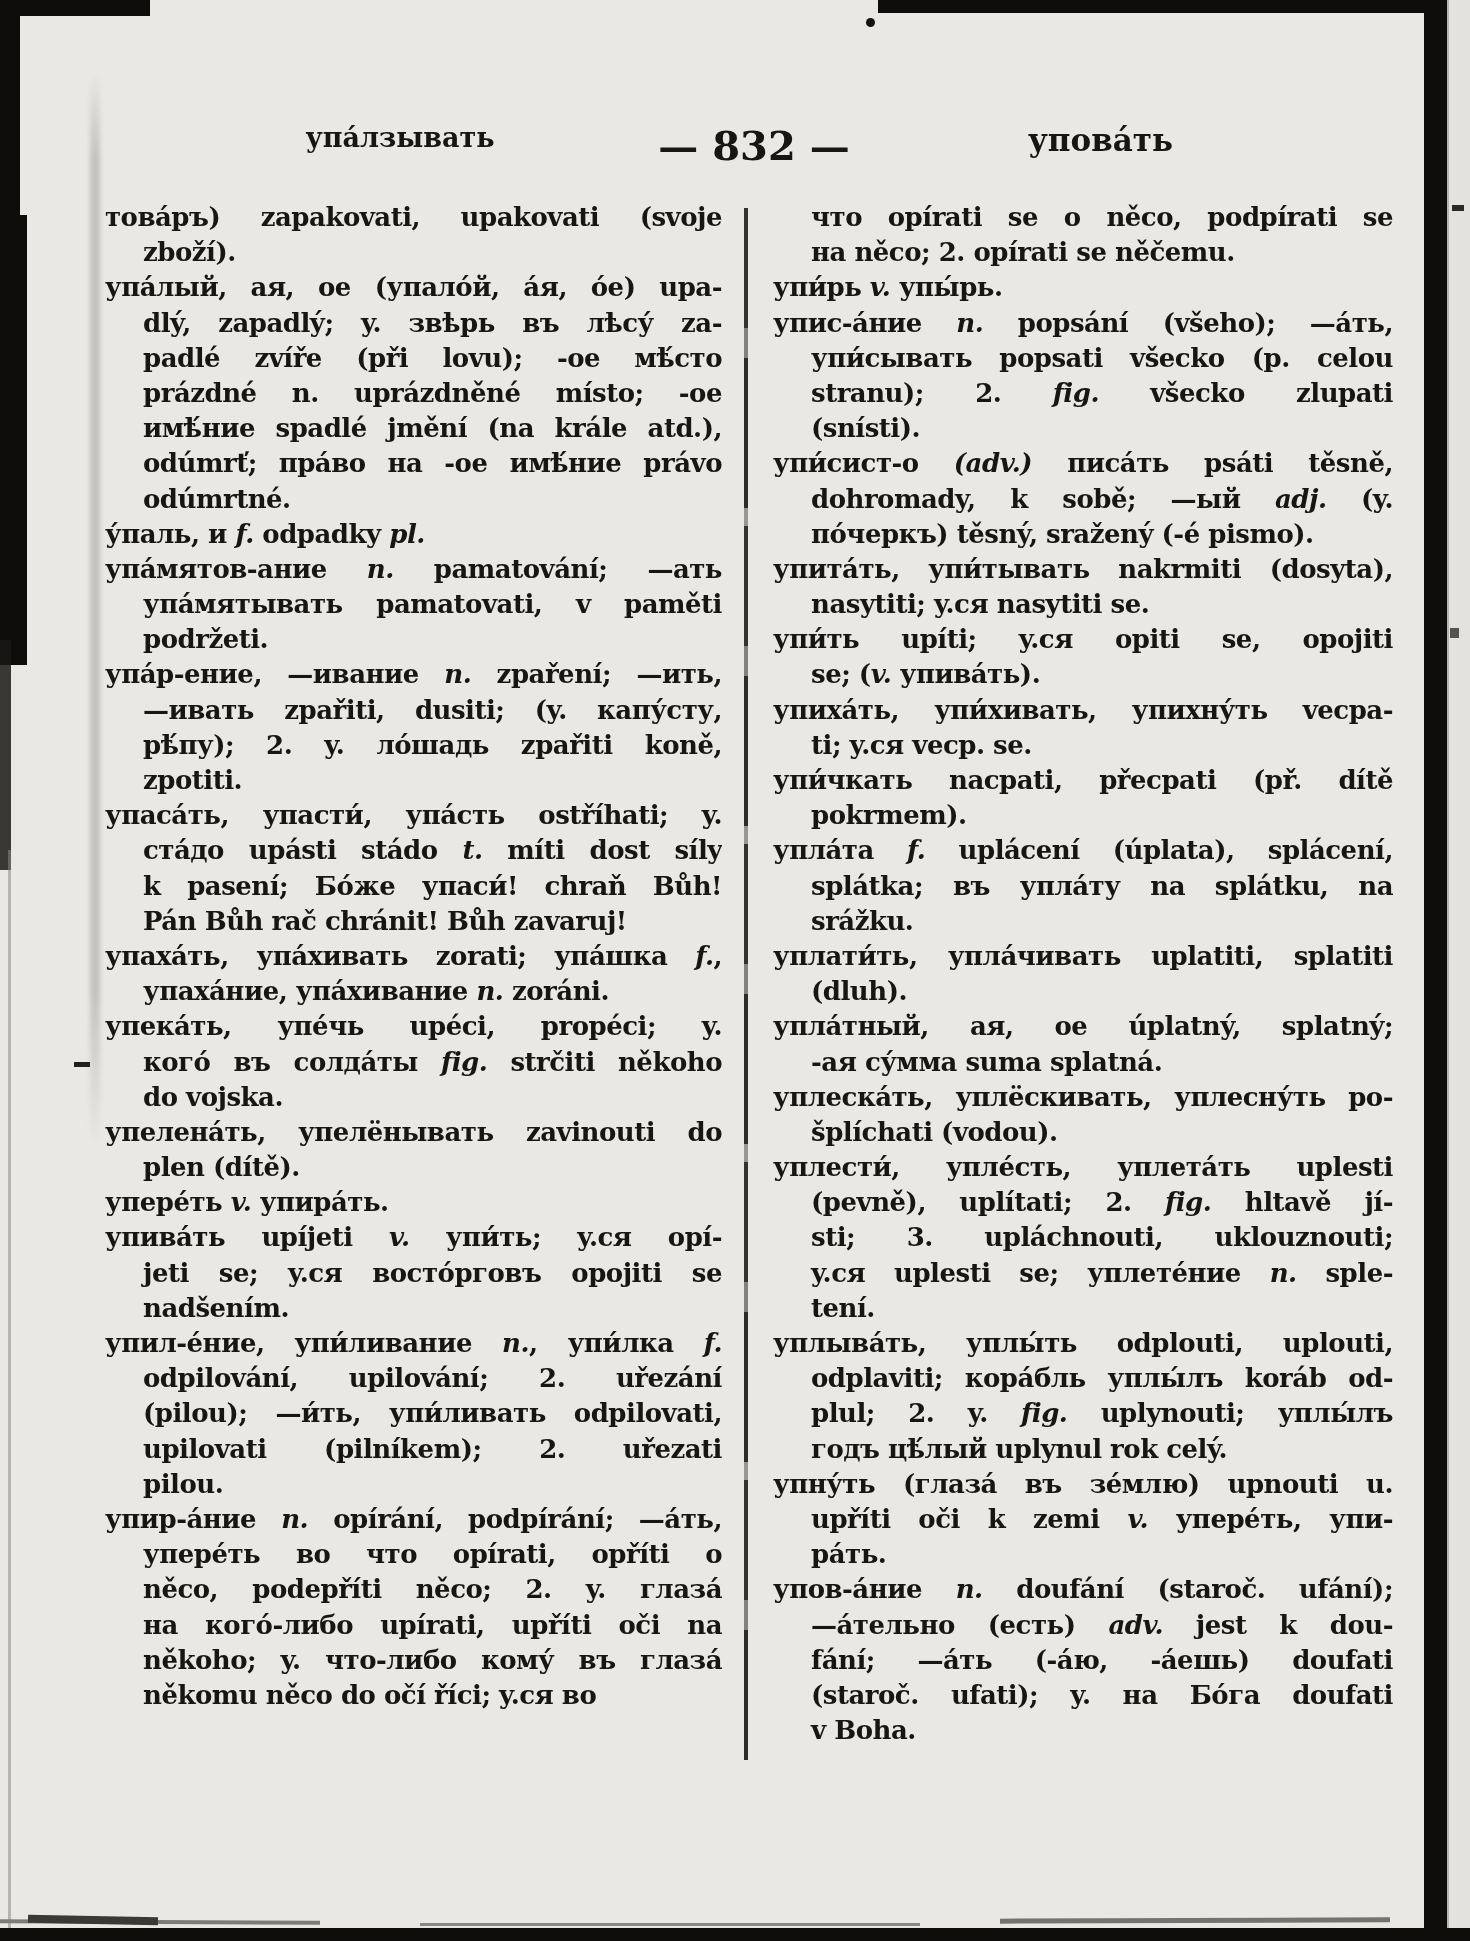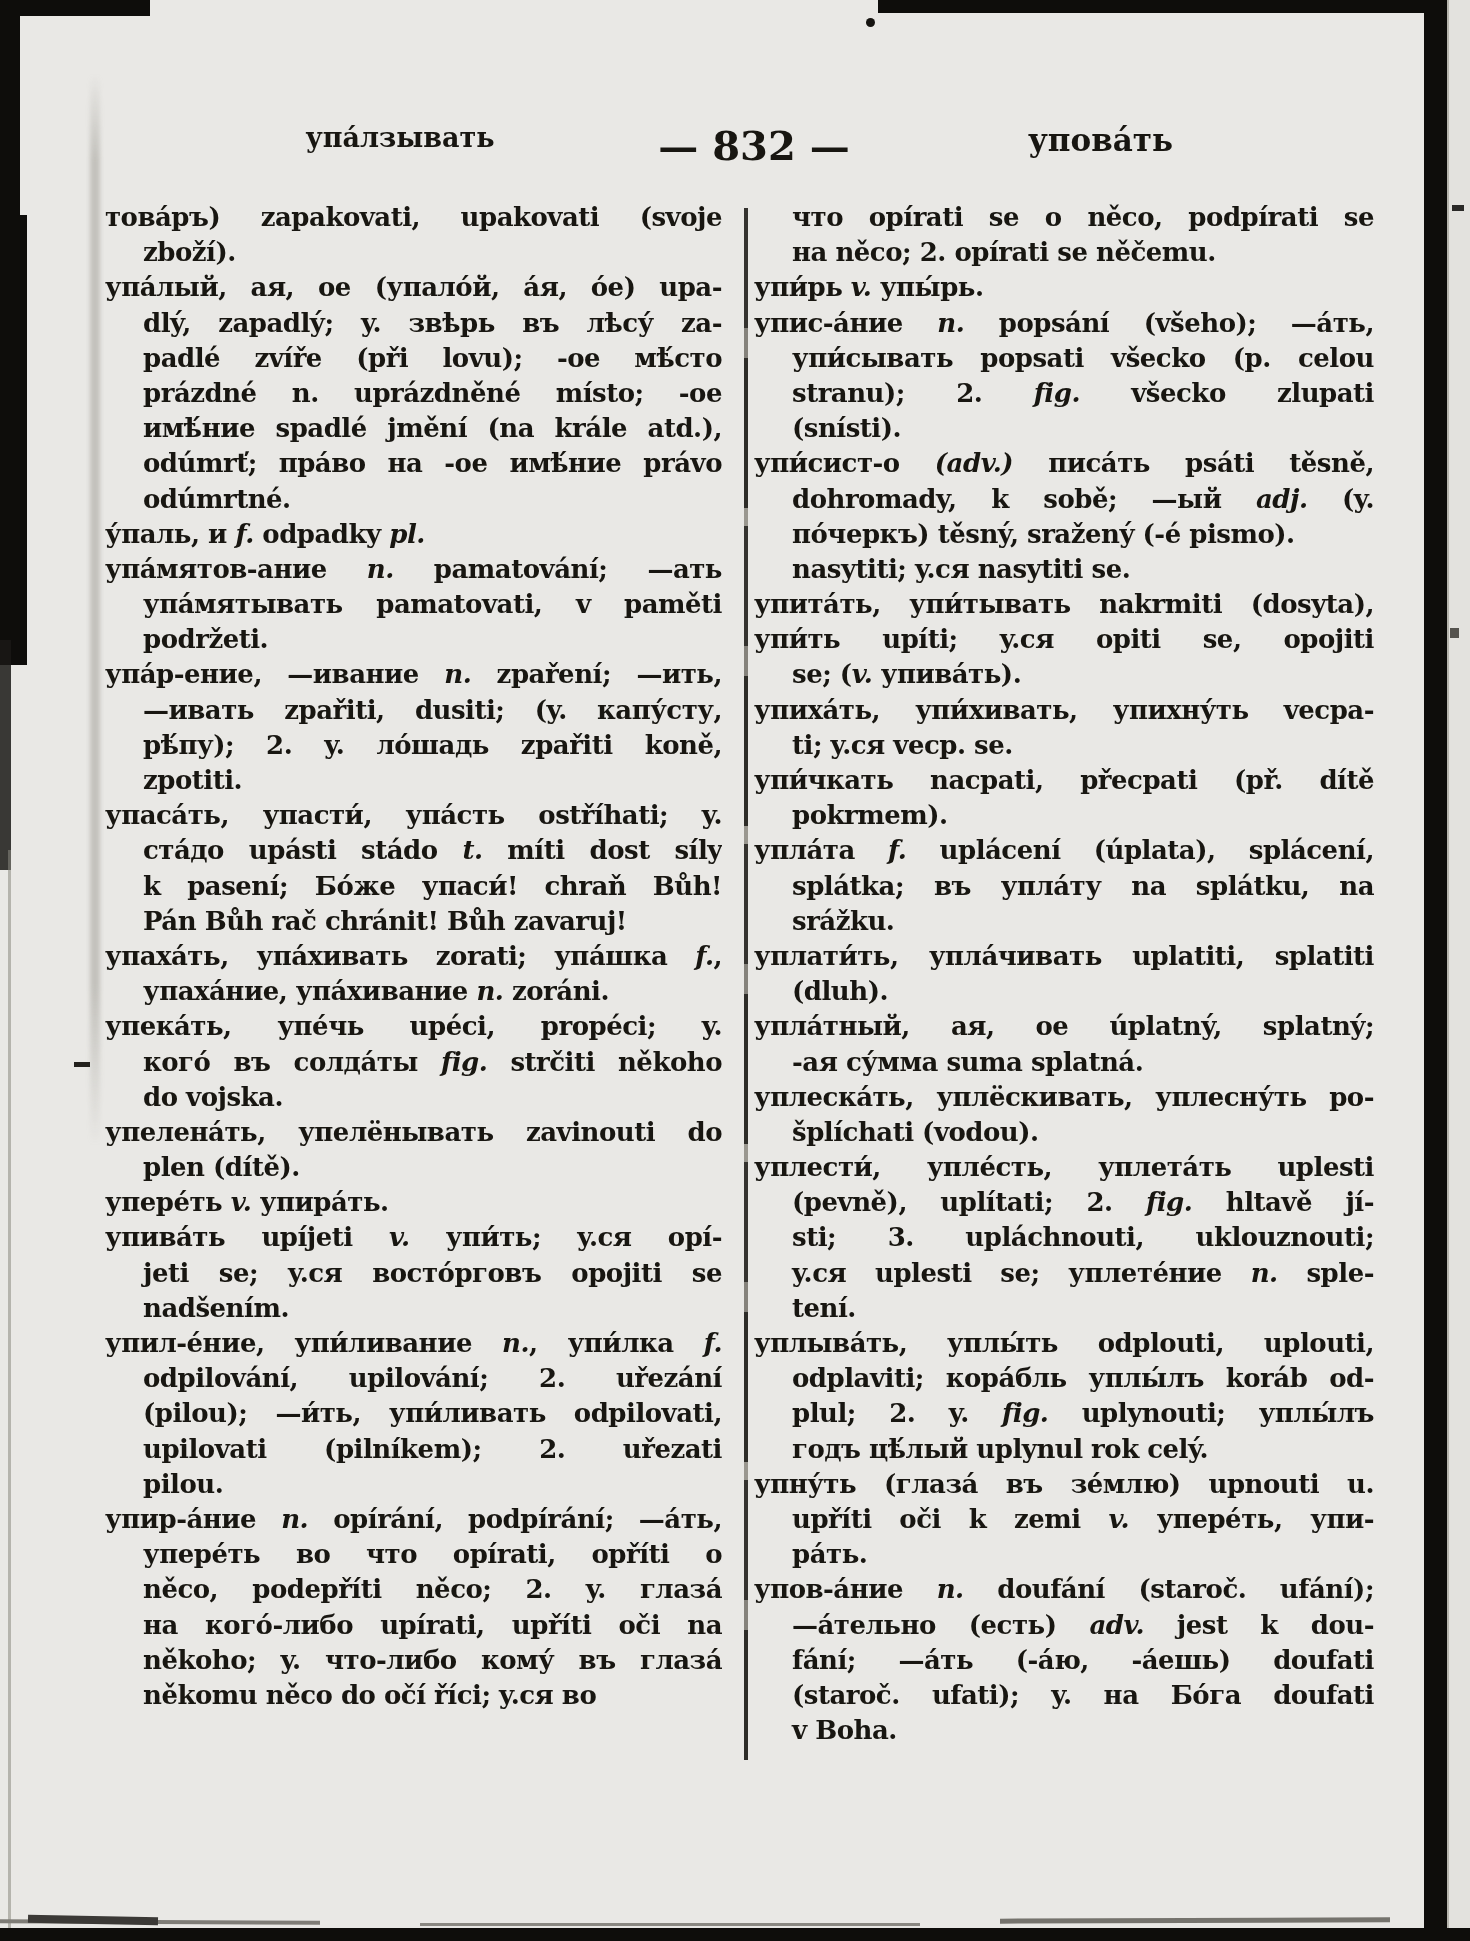--- a/index.html
+++ b/index.html
@@ -34,21 +34,21 @@
   .stray-dash{left:74px;top:1062px;width:16px;height:5px;background:#23211d;}
   
   .hdr{position:absolute;top:122px;height:40px;font-weight:bold;
        text-align:center;letter-spacing:0;}
   .hdr-left{left:245px;width:310px;font-size:27px;}
   .hdr-num{left:638px;width:232px;font-size:40px;}
   .hdr-right{left:948px;width:305px;font-size:31px;}
   
   .col{position:absolute;top:200px;}
   .col-left{left:105px;width:617px;}
-  .col-right{left:754px;width:620px;}
+  .col-right{left:773px;width:620px;}
   .line{
     height:35.2px;line-height:35.2px;overflow:hidden;
     font-size:26px;font-weight:bold;letter-spacing:-0.5px;
     text-align:justify;text-align-last:justify;
     white-space:nowrap;
   }
   .line.ind{padding-left:38px;}
   .line.end{text-align-last:left;}
   .line .i{font-style:italic;}
   .divider{position:absolute;left:744px;top:208px;width:4px;height:1552px;
@@ -135,22 +135,22 @@
     <div class="line ind"><span class="b">что opírati se o něco, podpírati se</span></div>
     <div class="line ind end"><span class="b">на něco; 2. opírati se něčemu.</span></div>
     <div class="line end"><span class="b">упи́рь </span><span class="i">v.</span><span class="b"> упы́рь.</span></div>
     <div class="line"><span class="b">упис-а́ние </span><span class="i">n.</span><span class="b"> popsání (všeho); —а́ть,</span></div>
     <div class="line ind"><span class="b">упи́сывать popsati všecko (p. celou</span></div>
     <div class="line ind"><span class="b">stranu); 2. </span><span class="i">fig.</span><span class="b"> všecko zlupati</span></div>
     <div class="line ind end"><span class="b">(snísti).</span></div>
     <div class="line"><span class="b">упи́сист-о </span><span class="i">(adv.)</span><span class="b"> писа́ть psáti těsně,</span></div>
     <div class="line ind"><span class="b">dohromady, k sobě; —ый </span><span class="i">adj.</span><span class="b"> (y.</span></div>
     <div class="line ind end"><span class="b">по́черкъ) těsný, sražený (-é pismo).</span></div>
+    <div class="line"><span class="b">упита́ть, упи́тывать nakrmiti (dosyta),</span></div>
     <div class="line ind end"><span class="b">nasytiti; y.ся nasytiti se.</span></div>
-    <div class="line"><span class="b">упита́ть, упи́тывать nakrmiti (dosyta),</span></div>
     <div class="line"><span class="b">упи́ть upíti; y.ся opiti se, opojiti</span></div>
     <div class="line ind end"><span class="b">se; (</span><span class="i">v.</span><span class="b"> упива́ть).</span></div>
     <div class="line"><span class="b">упиха́ть, упи́хивать, упихну́ть vecpa-</span></div>
     <div class="line ind end"><span class="b">ti; y.ся vecp. se.</span></div>
     <div class="line"><span class="b">упи́чкать nacpati, přecpati (př. dítě</span></div>
     <div class="line ind end"><span class="b">pokrmem).</span></div>
     <div class="line"><span class="b">упла́та </span><span class="i">f.</span><span class="b"> uplácení (úplata), splácení,</span></div>
     <div class="line ind"><span class="b">splátka; въ упла́ту na splátku, na</span></div>
     <div class="line ind end"><span class="b">srážku.</span></div>
     <div class="line"><span class="b">уплати́ть, упла́чивать uplatiti, splatiti</span></div>

